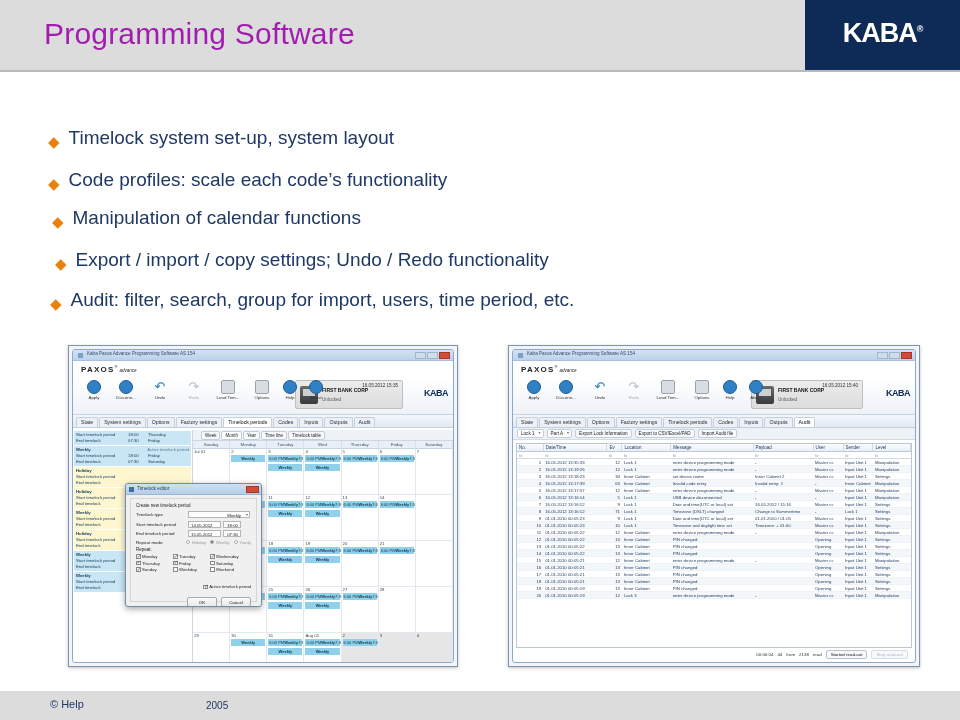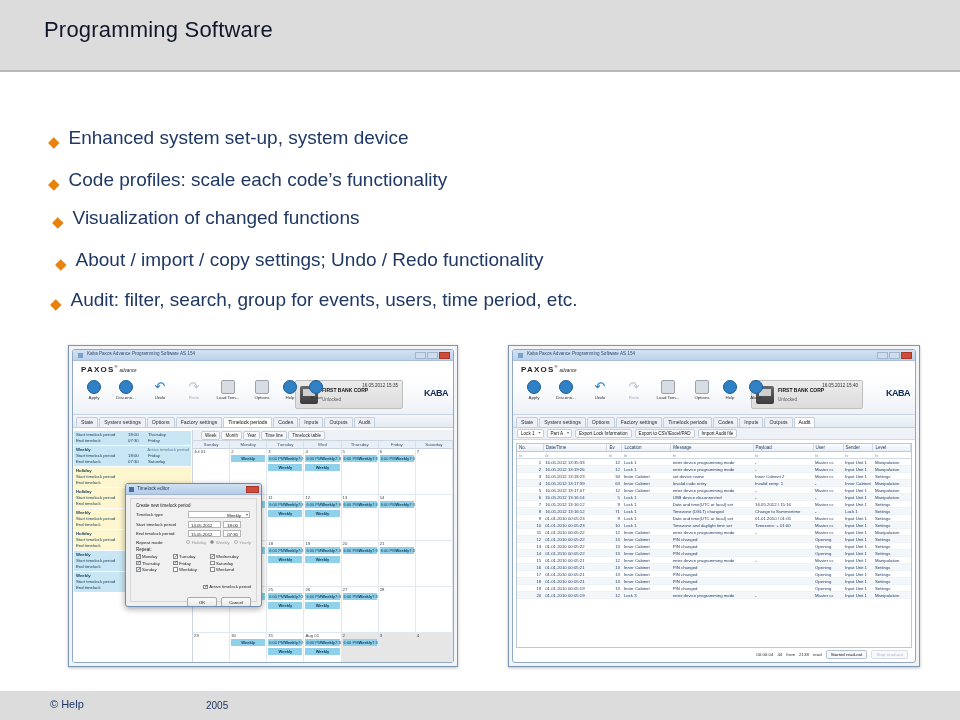--- a/index.html
+++ b/index.html
@@ -11,22 +11,22 @@
     color:#1F3864;
   }
 
   
   .slide-header {
     position:absolute; left:0; top:0; width:960px; height:70px;
     background:#dcdcdc;
   }
   .slide-title {
     position:absolute; left:44px; top:17px;
-    font-size:22px; letter-spacing:0.2px;
-    color:#0f172a; font-weight:400; white-space:nowrap;
+    font-size:30px; letter-spacing:0.2px;
+    color:#a21caf; font-weight:400; white-space:nowrap;
   }
   .brand-block {
     position:absolute; left:805px; top:0; width:155px; height:70px;
     background:#0e2a56;
   }
   .brand-logo {
     position:absolute; left:0; top:18px; width:155px;
     text-align:center; color:#ffffff;
     font-size:27px; font-weight:bold; letter-spacing:-1px;
     font-family:"Liberation Sans", sans-serif;
@@ -320,43 +320,48 @@
   .foot-year {
     position:absolute; left:206px; top:700px;
     font-size:10px; color:#1F3864;
   }
 </style>
 </head>
 <body>
 
 <div class="slide-header">
   <div class="slide-title">Programming Software</div>
+  <div class="brand-block">
+    <div class="brand-logo">
+      <span>KABA</span><sup>®</sup>
+    </div>
+  </div>
 </div>
 <div class="header-rule"></div>
 
 <div class="bullets" id="bullets">
     <div class="bullet-row" style="position: absolute; left: 48px; top: 0px;">
       <span class="bullet-dot">◆</span>
-      <span class="bullet-text">Enhanced system set-up, system device</span>
+      <span class="bullet-text">Timelock system set-up, system layout</span>
     </div>
     <div class="bullet-row" style="position: absolute; left: 48px; top: 42px;">
       <span class="bullet-dot">◆</span>
       <span class="bullet-text">Code profiles: scale each code’s functionality</span>
     </div>
     <div class="bullet-row" style="position: absolute; left: 52px; top: 80px;">
       <span class="bullet-dot">◆</span>
-      <span class="bullet-text">Visualization of changed functions</span>
+      <span class="bullet-text">Manipulation of calendar functions</span>
     </div>
     <div class="bullet-row" style="position: absolute; left: 55px; top: 122px;">
       <span class="bullet-dot">◆</span>
-      <span class="bullet-text">About / import / copy settings; Undo / Redo functionality</span>
+      <span class="bullet-text">Export / import / copy settings; Undo / Redo functionality</span>
     </div>
     <div class="bullet-row" style="position: absolute; left: 50px; top: 162px;">
       <span class="bullet-dot">◆</span>
-      <span class="bullet-text">Audit: filter, search, group for events, users, time period, etc.</span>
+      <span class="bullet-text">Audit: filter, search, group for import, users, time period, etc.</span>
     </div>
   </div>
 
 <div class="shot shot-left">
   <div class="win">
 
     <div class="titlebar">
       <div class="titlebar-ico"></div>
       <div class="titlebar-text">Kaba Paxos Advance Programming Software AS 154</div>
       <div class="winbtns">

